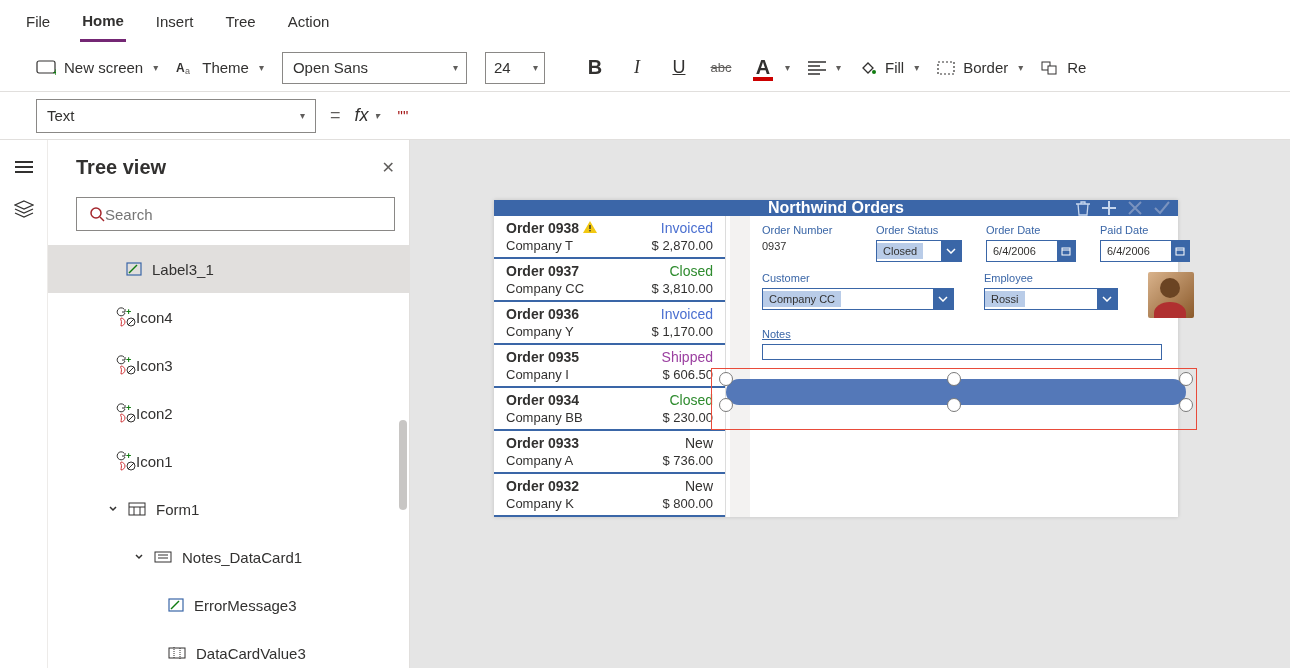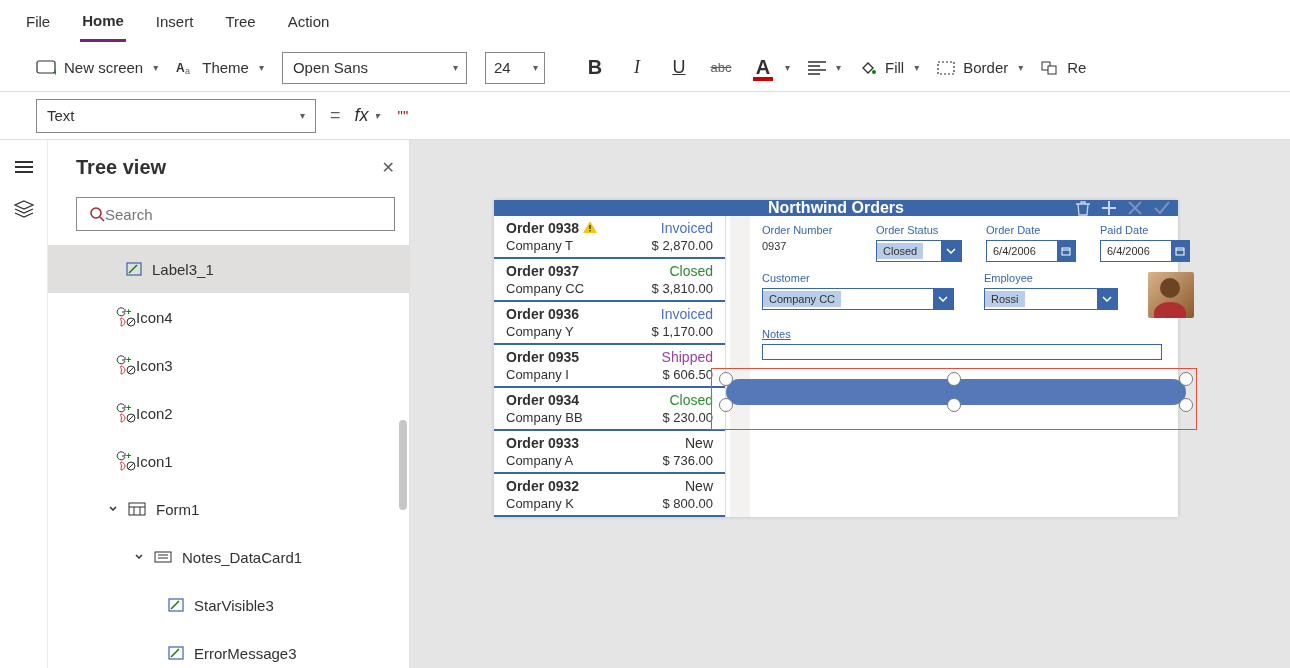--- a/index.html
+++ b/index.html
@@ -320,30 +320,20 @@
         <span>Notes_DataCard1</span>
       </div>
       <div class="node">
         <span class="spacer" style="width:76px"></span>
         <span>
           <svg width="16" height="14" viewBox="0 0 16 14">
             <rect x="1" y="1" width="14" height="12" fill="none" stroke="#3a66a7" stroke-width="1.2"></rect>
             <path d="M3 11L11 3" stroke="#107c10" stroke-width="1.5"></path>
           </svg>
         </span>
-        <span>StarVisible3</span>
-      </div>
-      <div class="node">
-        <span class="spacer" style="width:76px"></span>
-        <span>
-          <svg width="16" height="14" viewBox="0 0 16 14">
-            <rect x="1" y="1" width="14" height="12" fill="none" stroke="#3a66a7" stroke-width="1.2"></rect>
-            <path d="M3 11L11 3" stroke="#107c10" stroke-width="1.5"></path>
-          </svg>
-        </span>
         <span>ErrorMessage3</span>
       </div>
       <div class="node">
         <span class="spacer" style="width:76px"></span>
         <span>
           <svg width="18" height="12" viewBox="0 0 18 12">
             <rect x="1" y="1" width="16" height="10" fill="none" stroke="#323130"></rect>
             <rect x="6" y="-1" width="6" height="14" fill="none" stroke="#323130" stroke-dasharray="1 1"></rect>
           </svg>
         </span>

